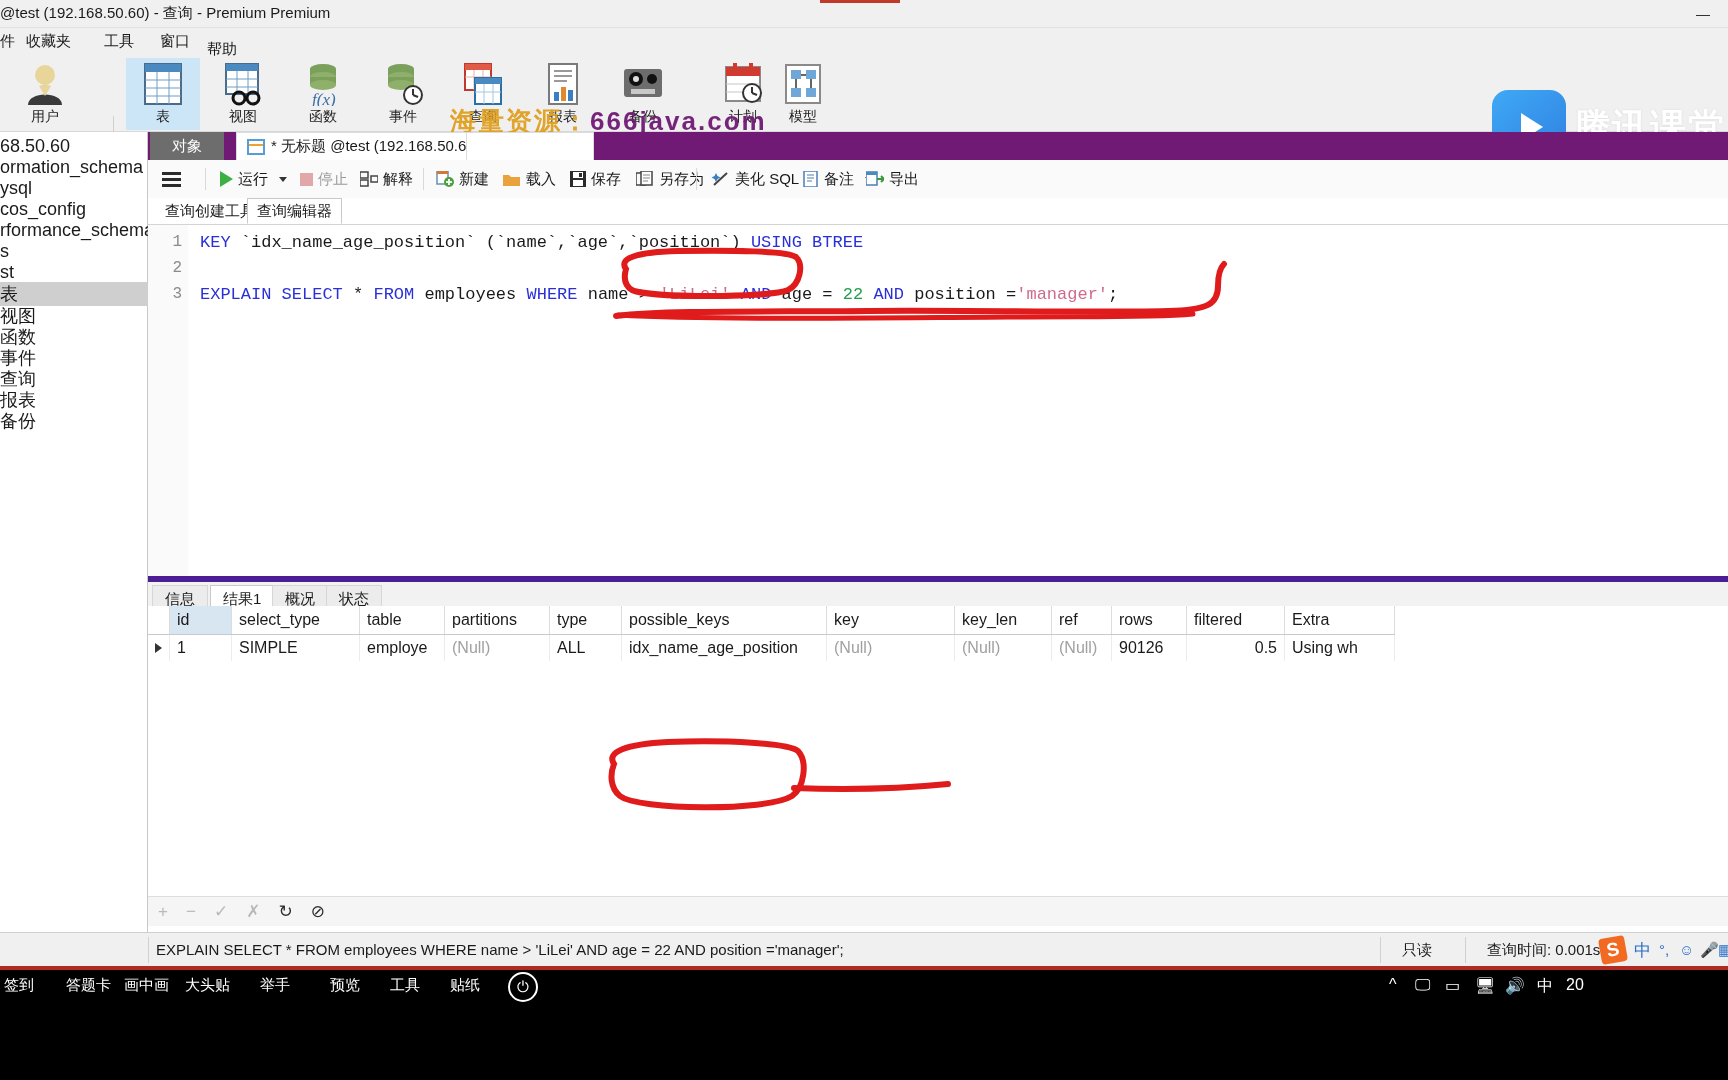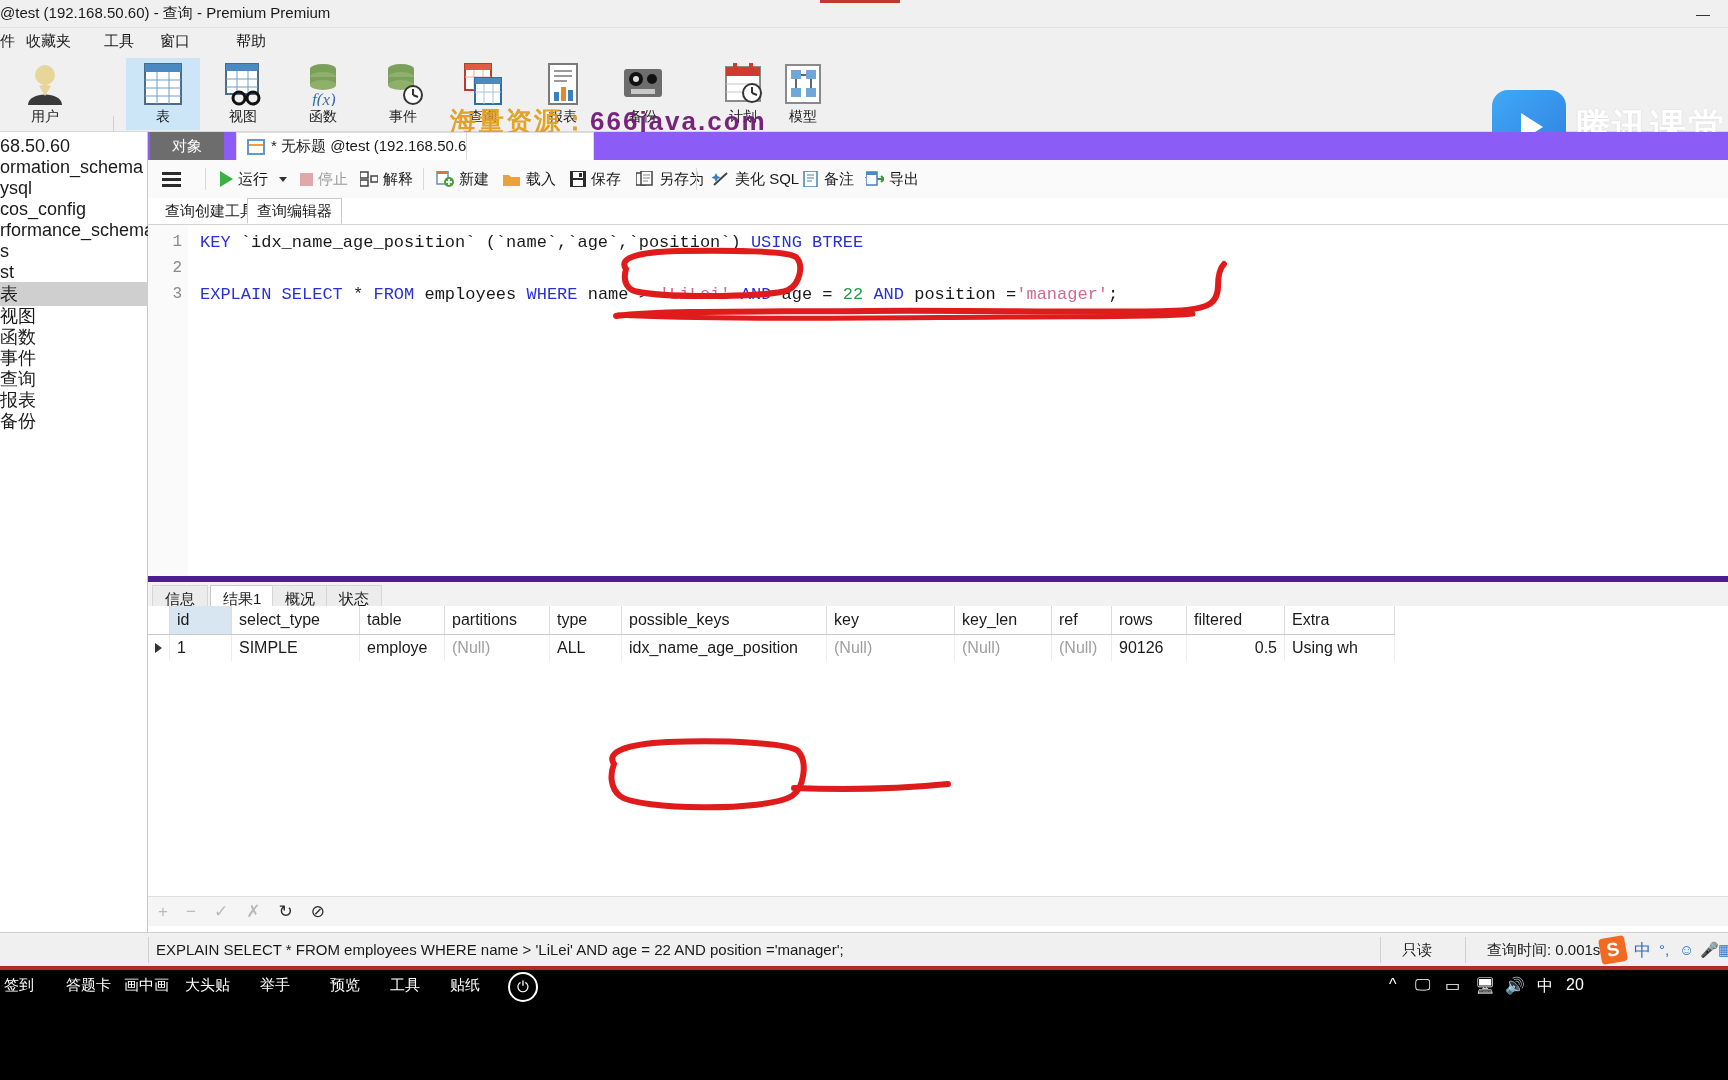--- a/index.html
+++ b/index.html
@@ -75,21 +75,21 @@
   .sidebar {
     position: absolute; top: 132px; left: 0; width: 148px; height: 800px;
     background: #ffffff; border-right: 1px solid #c8c8c8;
   }
   .sb-item { position: absolute; left: 0; font-size: 18px; color: #1a1a1a; white-space: nowrap; }
   .sb-item.sel { background: #cfcfcf; width: 148px; padding-left: 0px; }
 
   
   .main { position: absolute; top: 132px; left: 148px; width: 1580px; height: 800px; background:#fff; }
 
-  .tabstrip { position: absolute; top: 0; left: 0; width: 1580px; height: 28px; background: #8b5cf6; }
+  .tabstrip { position: absolute; top: 0; left: 0; width: 1580px; height: 28px; background: #701a75; }
   .tab-obj {
     position: absolute; left: 2px; top: 0; height: 28px; padding: 0 22px;
     background: #6d6d6d; color: #fff; font-size: 15px;
     display: flex; align-items: center;
   }
   .tab-q {
     position: absolute; left: 88px; top: 0; height: 28px; padding: 0 10px;
     background: #ffffff; color: #1a1a1a; font-size: 15px;
     display: flex; align-items: center; gap: 6px; border: 1px solid #dcdcdc; border-bottom: none;
   }
@@ -209,21 +209,21 @@
     <div class="win-btns">
       <div class="win-btn">—</div>
     </div>
   </div>
 
   <div class="menubar">
     <div class="mi" style="left:0px;">件</div>
     <div class="mi" style="left:26px;">收藏夹</div>
     <div class="mi" style="left:104px;">工具</div>
     <div class="mi" style="left:160px;">窗口</div>
-    <div class="mi" style="left:236px;">帮助</div>
+    <div class="mi" style="left:207px;margin-top:8px;">帮助</div>
   </div>
 
   <div class="ribbon">
 
     <div class="rb-item" style="left:8px;">
       <div class="rb-ico">
         <svg width="40" height="42" viewBox="0 0 40 42">
           <circle cx="20" cy="12" r="10" fill="#e8d59a"></circle>
           <path d="M3 42 C3 28 37 28 37 42 Z" fill="#3a3a3a"></path>
           <path d="M14 23 L20 33 L26 23 L20 21 Z" fill="#e8d59a"></path>

